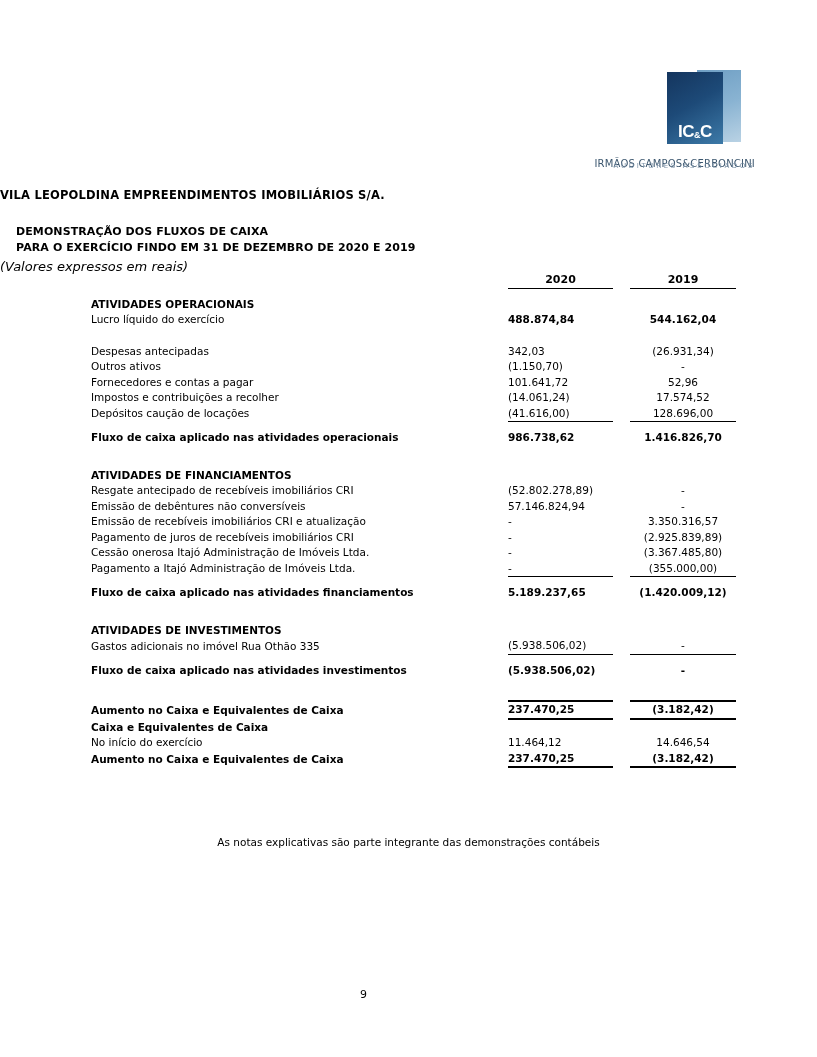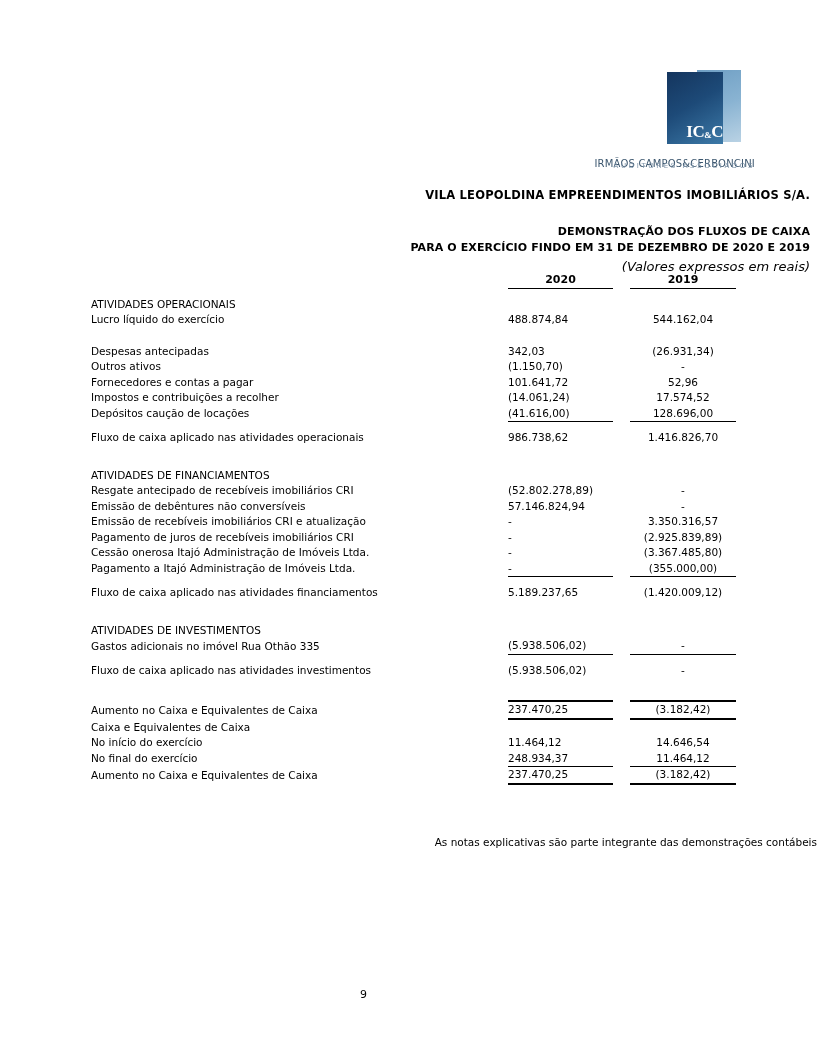--- a/index.html
+++ b/index.html
@@ -51,23 +51,23 @@
     left: 0px;
     width: 56px;
     height: 72px;
     background: linear-gradient(150deg, #14355e 0%, #1d4a78 45%, #3d7aa8 100%);
   }
   .logo-ic {
     position: absolute;
     bottom: 4px;
     left: 0;
     width: 56px;
-    text-align: right;
+    text-align: center;
     color: #ffffff;
-    font-family: Liberation Serif, serif;
+    font-family: Liberation Sans, sans-serif;
     font-weight: bold;
     font-size: 17px;
     letter-spacing: -0.5px;
     line-height: 1;
   }
   .logo-ic sub {
     font-size: 9px;
     vertical-align: baseline;
     position: relative;
     bottom: -1px;
@@ -97,34 +97,35 @@
     letter-spacing: 2.6px;
     white-space: nowrap;
   }
 
   
   .titles {
     position: absolute;
     top: 188px;
     left: 0;
     width: 810px;
-    text-align: right;
+    text-align: left;
   }
   .company-name {
     font-size: 11.5px;
     font-weight: bold;
     letter-spacing: 0.2px;
     margin-bottom: 22px;
   }
   .stmt-title-1,
   .stmt-title-2 {
     font-size: 11px;
     font-weight: bold;
     letter-spacing: 0.1px;
     line-height: 16px;
+    padding-left: 16px;
   }
   .stmt-units {
     font-size: 13px;
     font-style: italic;
     margin-top: 3px;
   }
 
   
   .stmt {
     position: absolute;
@@ -140,21 +141,21 @@
     line-height: 15.5px;
     white-space: nowrap;
   }
   .c-label { width: 417px; text-align: left; padding-right: 6px; }
   .c-2020  { width: 105px; text-align: left; }
   .c-gap   { width: 17px; }
   .c-2019  { width: 106px; text-align: center; }
 
   tr.r td { height: 15.5px; }
 
-  .bold   { font-weight: normal; }
+  .bold   { font-weight: bold; }
   .hdr-year {
     font-weight: bold;
     font-size: 11px;
     text-align: center;
     padding-bottom: 1px;
   }
   .rule-bot td.c-2020,
   .rule-bot td.c-2019 { border-bottom: 1.4px solid #000; margin-top: 39px; }
   .rule-thin-bot td.c-2020,
   .rule-thin-bot td.c-2019 { border-bottom: 1px solid #000; }
@@ -165,21 +166,21 @@
 
   .spacer-sm td { height: 8px; line-height: 8px; }
   .spacer-lg td { height: 22px; line-height: 22px; }
 
   
   .note {
     position: absolute;
     top: 836px;
     left: 0;
     width: 817px;
-    text-align: right;
+    text-align: center;
     font-size: 10.5px;
   }
   .page-number {
     position: absolute;
     top: 988px;
     left: 0;
     width: 817px;
     text-align: center;
     padding-right: 90px;
     box-sizing: border-box;
@@ -377,26 +378,20 @@
         <td class="c-2020"></td>
           <td class="c-gap"></td>
           <td class="c-2019"></td>
       </tr>
       <tr class="r">
         <td class="c-label">No início do exercício</td>
         <td class="c-2020">11.464,12</td>
         <td class="c-gap"></td>
         <td class="c-2019">14.646,54</td>
       </tr>
-      <tr class="r rule-thin-bot">
-        <td class="c-label">No final do exercício</td>
-        <td class="c-2020">248.934,37</td>
-        <td class="c-gap"></td>
-        <td class="c-2019">11.464,12</td>
-      </tr>
       <tr class="r rule-thick-bot">
         <td class="c-label bold">Aumento no Caixa e Equivalentes de Caixa</td>
         <td class="c-2020 bold">237.470,25</td>
         <td class="c-gap"></td>
         <td class="c-2019 bold">(3.182,42)</td>
       </tr>
     </tbody>
   </table>
 
   <div class="note">As notas explicativas são parte integrante das demonstrações contábeis</div>

